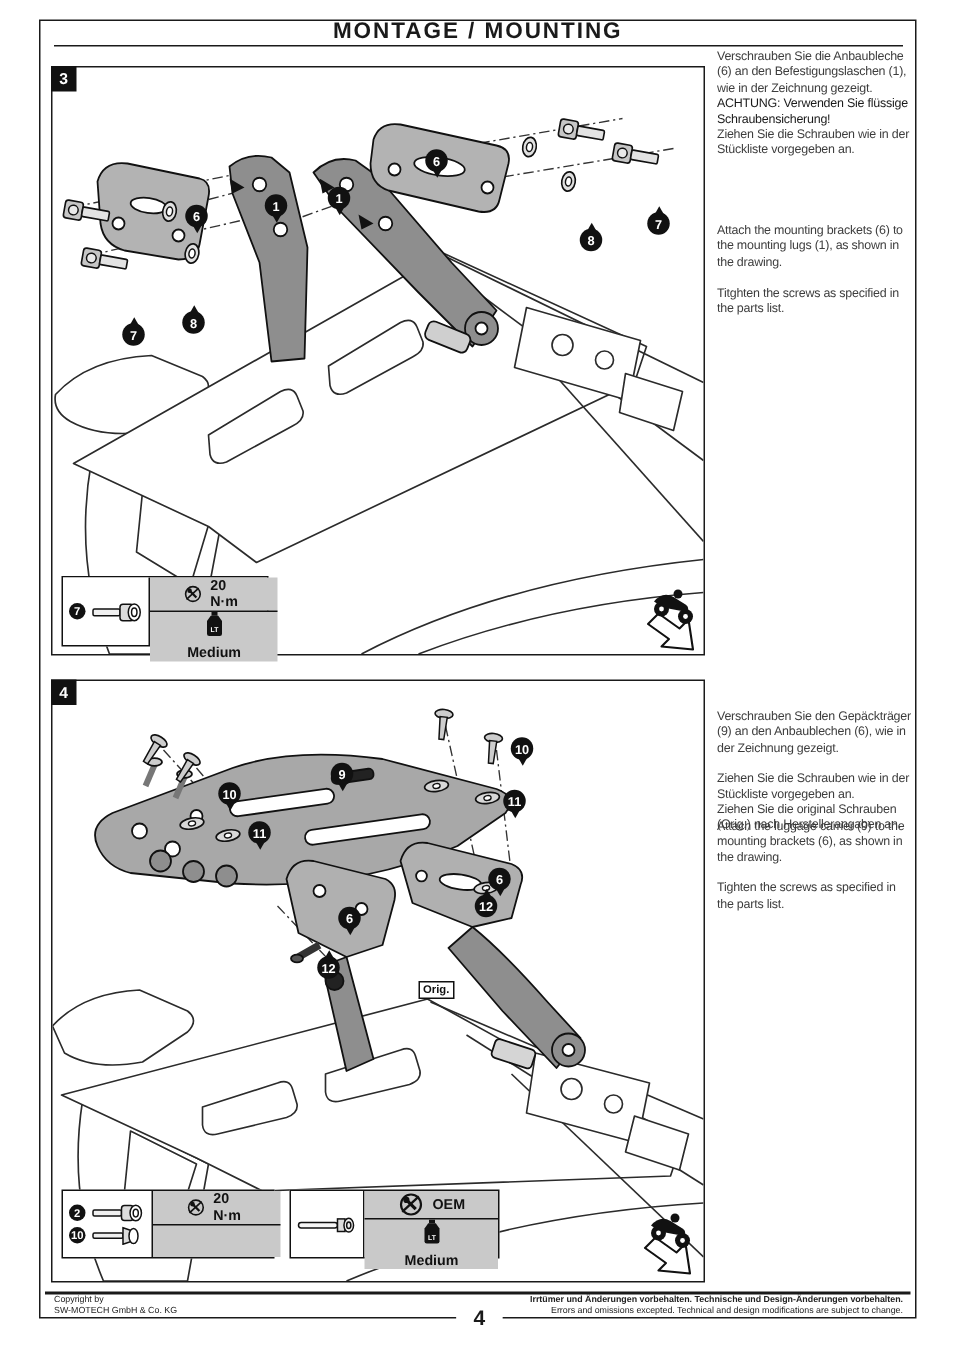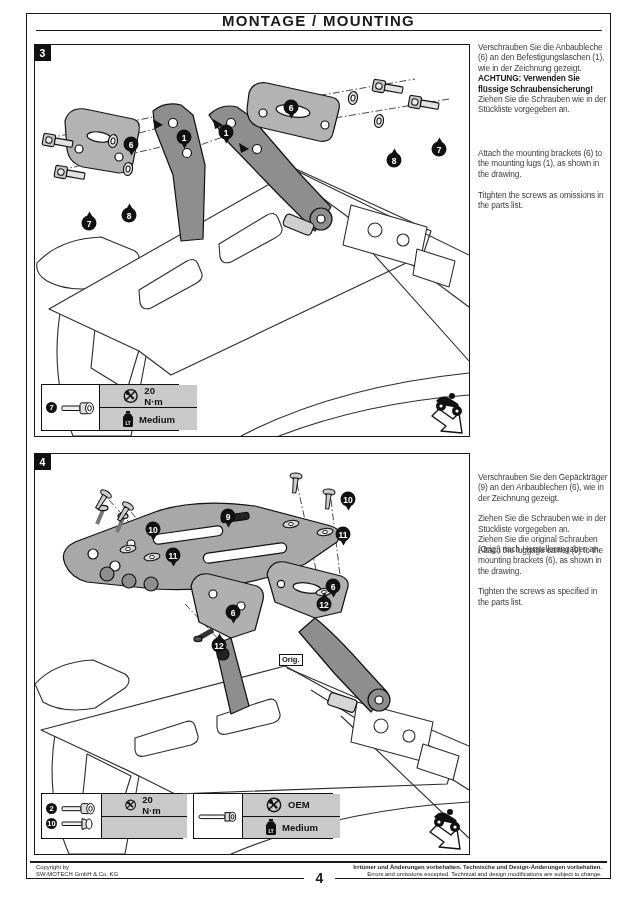--- a/index.html
+++ b/index.html
@@ -31,32 +31,32 @@
 
   
   .specbox { position:absolute; display:flex; border:1.4px solid #111; background:#fff; z-index:4; }
   .spec-parts { display:flex; flex-direction:column; justify-content:center; gap:2px; padding:2px 4px;
     border-right:1.2px solid #111; background:#fff; }
   .part-row { display:flex; align-items:center; gap:4px; }
   .item-num { width:11px; height:11px; min-width:11px; border-radius:50%; background:#111; color:#fff;
     font-size:7.5px; font-weight:700; display:flex; align-items:center; justify-content:center; }
   .spec-vals { display:flex; flex-direction:column; flex:1; }
   .spec-row { flex:1; display:flex; align-items:center; gap:5px; padding:0 22px; background:#c9c9c9; }
-  .spec-row + .spec-row { border-top:1.2px solid #111; }
+  .spec-row + .spec-row { border-top:1.2px solid #111;flex-direction:column; }
   .spec-row .val { font-size:9.5px; font-weight:700; color:#111; }
 
   .orig-label { position:absolute; border:1.1px solid #111; background:#fff; padding:0 2px 1px 2px;
     font-size:7.5px; font-weight:700; color:#111; z-index:4; }
 
   .moto-icon { position:absolute; z-index:4; }
 
   
   .textcol { position:absolute; left:478px; width:132px; font-size:8.3px; line-height:10.4px;
     letter-spacing:-0.15px; color:#3d3d3d; }
-  .textcol .bold { font-weight:700; color:#1a1a1a; }
+  .textcol .bold { font-weight:400; color:#1a1a1a; }
   .textcol .para + .para { margin-top:10px; }
 
   
   .footer-rule { position:absolute; left:30px; top:861px; width:577px; height:0; border-top:2px solid #1a1a1a; }
   .footer-left { position:absolute; left:36px; top:864px; font-size:5.9px; line-height:7px; color:#222; }
   .footer-right { position:absolute; right:37px; top:864px; font-size:5.9px; line-height:7px; color:#222; text-align:right; }
   .footer-right .de { font-weight:700; }
   .page-num { position:absolute; left:50%; top:879px; transform:translate(-50%,-55%); background:#fff;
     padding:0 12px; font-size:14px; font-weight:700; color:#1a1a1a; z-index:3; }
 </style>
@@ -417,32 +417,32 @@
           <circle cx="28" cy="19" r="5"></circle>
           <path d="M7 9 Q13 2 20 6 L28 11 Q31 13 29 16 L13 13 Z"></path>
           <circle cx="23" cy="4" r="3"></circle>
         </g>
         <circle cx="12" cy="14" r="1.6" fill="#fff"></circle>
         <circle cx="28" cy="19" r="1.6" fill="#fff"></circle>
       </svg>
     </div>
   </div>
 
-  <div class="textcol" style="top:42px;">
+  <div class="textcol" style="top:32px;">
     <div class="para">
       <span>Verschrauben Sie die Anbaubleche (6) an den Befestigungslaschen (1), wie in der Zeichnung gezeigt.</span><br>
       <span class="bold">ACHTUNG: Verwenden Sie flüssige Schraubensicherung!</span><br>
       <span>Ziehen Sie die Schrauben wie in der Stückliste vorgegeben an.</span>
     </div>
   </div>
   <div class="textcol" style="top:148px;">
     <div class="para">
       <span>Attach the mounting brackets (6) to the mounting lugs (1), as shown in the drawing.</span><br>
       <br>
-      <span>Titghten the screws as omissions in the parts list.</span>
+      <span>Titghten the screws as specified in the parts list.</span>
     </div>
   </div>
 
   <div class="textcol" style="top:460px;margin-top:12px;">
     <div class="para">
       <span>Verschrauben Sie den Gepäckträger (9) an den Anbaublechen (6), wie in der Zeichnung gezeigt.</span>
     </div>
     <div class="para">
       <span>Ziehen Sie die Schrauben wie in der Stückliste vorgegeben an.</span><br>
       <span>Ziehen Sie die original Schrauben (Orig.) nach Herstellerangaben an.</span>

